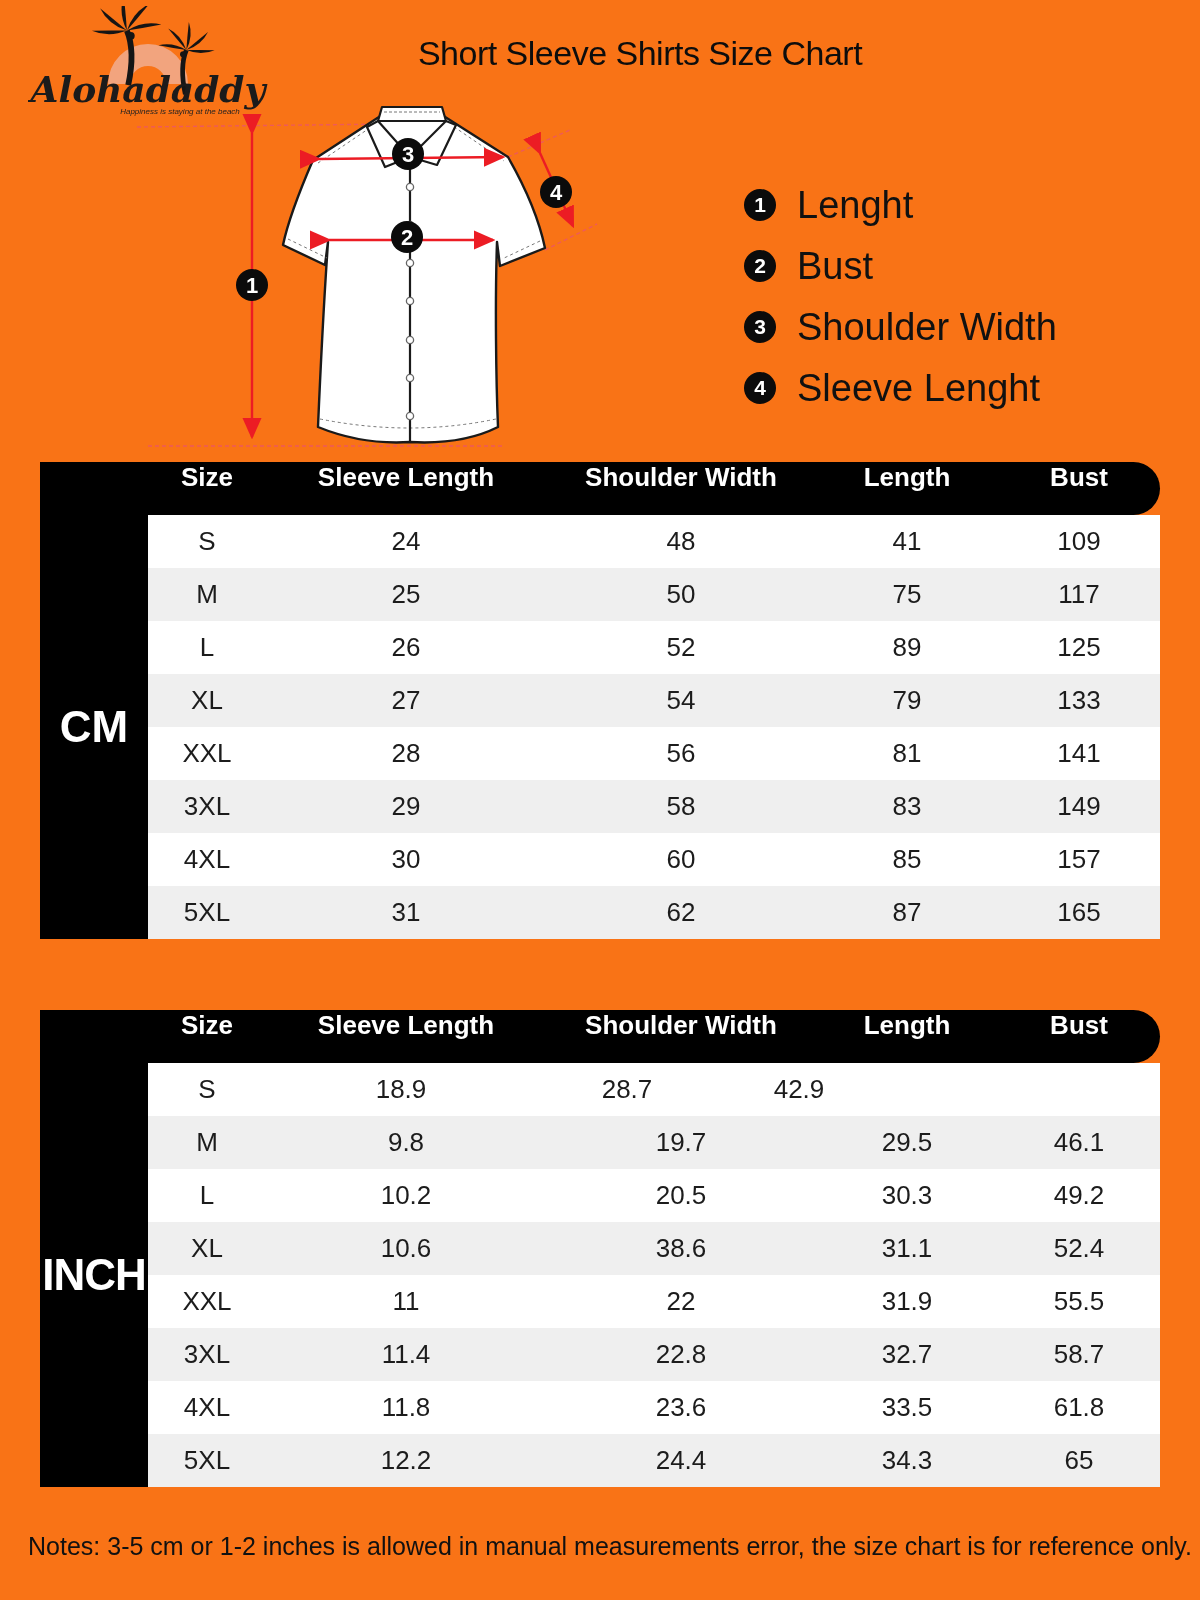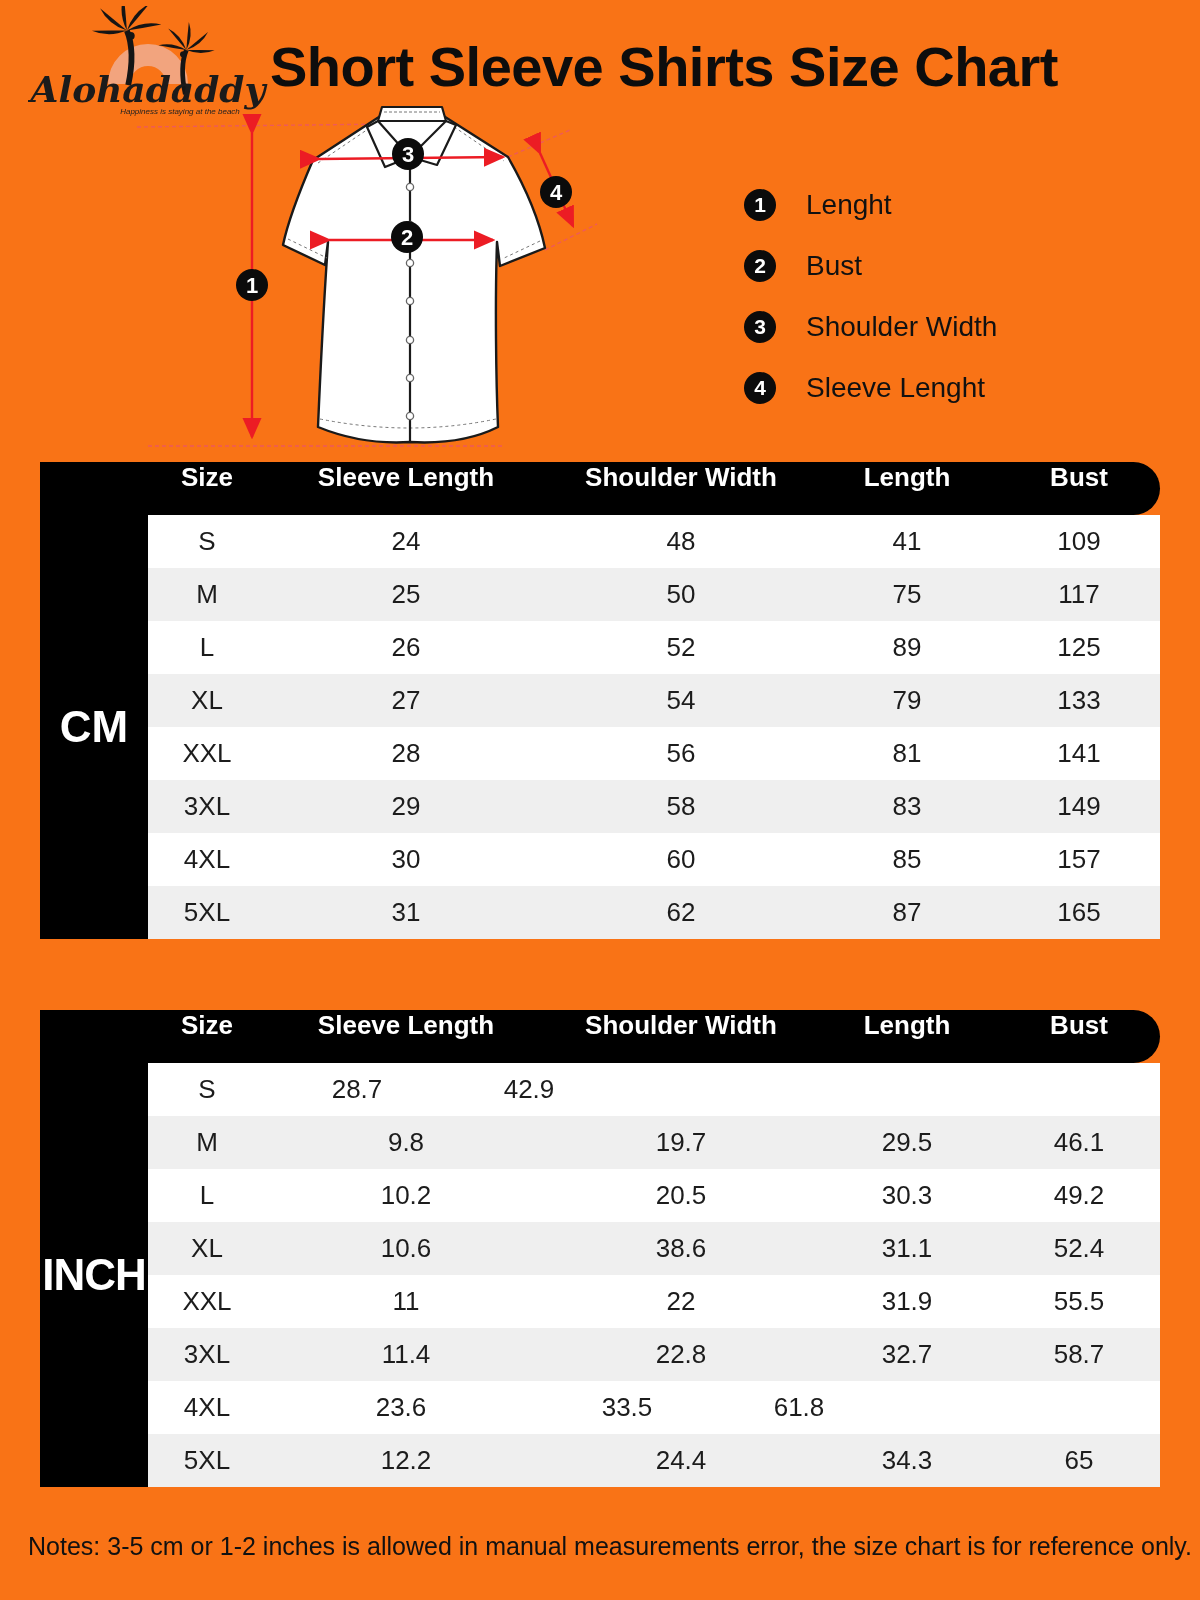--- a/index.html
+++ b/index.html
@@ -2,31 +2,31 @@
 <html><head>
 <meta charset="utf-8">
 <style>
   html,body{margin:0;padding:0;background:#fff;}
   body{width:1200px;height:1600px;font-family:"Liberation Sans",sans-serif;}
   .page{position:relative;width:1200px;height:1600px;background:#f97316;overflow:hidden;}
 
   
   .logo{position:absolute;left:28px;top:6px;width:240px;height:112px;}
   .page-title{position:absolute;left:270px;top:34px;width:740px;text-align:center;
-    font-size:56px;font-weight:bold;color:#0d0d0d;letter-spacing:-0.5px;white-space:nowrap;}
+    font-size:34px;font-weight:normal;color:#0d0d0d;letter-spacing:-0.5px;white-space:nowrap;}
 
   
   .diagram{position:absolute;left:80px;top:95px;width:560px;height:360px;}
 
   
   .legend{position:absolute;left:744px;top:189px;}
   .legend-item{display:flex;align-items:center;height:32px;margin-bottom:29px;}
   .legend-num{width:32px;height:32px;border-radius:50%;background:#0b0b0b;color:#fff;
     font-weight:bold;font-size:21px;display:flex;align-items:center;justify-content:center;flex:0 0 32px;}
-  .legend-label{font-size:28px;color:#111;margin-left:30px;white-space:nowrap;}
+  .legend-label{font-size:38px;color:#111;margin-left:21px;white-space:nowrap;}
 
   
   .size-table{position:absolute;left:40px;width:1120px;}
   #cm-table{top:462px;}
   #inch-table{top:1010px;}
   .table-header{display:flex;align-items:flex-start;height:53px;background:#000;
     border-radius:0 27px 27px 0;padding-left:108px;box-sizing:border-box;}
   .hcell{color:#fff;font-weight:bold;font-size:26px;text-align:center;}
   .table-body{display:flex;}
   .unit-cell{width:108px;background:#000;color:#fff;font-weight:bold;
@@ -247,20 +247,21 @@
         <div class="hcell c1">Sleeve Length</div>
         <div class="hcell c2">Shoulder Width</div>
         <div class="hcell c3">Length</div>
         <div class="hcell c4">Bust</div>
       </div>
     <div class="table-body">
       <div class="unit-cell">INCH</div>
       <div class="rows">
           <div class="row">
             <div class="cell c0">S</div>
+            <div class="cell c2">18.9</div>
             <div class="cell c3">28.7</div>
             <div class="cell c4">42.9</div>
           </div>
           <div class="row odd">
             <div class="cell c0">M</div>
             <div class="cell c1">9.8</div>
             <div class="cell c2">19.7</div>
             <div class="cell c3">29.5</div>
             <div class="cell c4">46.1</div>
           </div>
@@ -287,20 +288,21 @@
           </div>
           <div class="row odd">
             <div class="cell c0">3XL</div>
             <div class="cell c1">11.4</div>
             <div class="cell c2">22.8</div>
             <div class="cell c3">32.7</div>
             <div class="cell c4">58.7</div>
           </div>
           <div class="row">
             <div class="cell c0">4XL</div>
+            <div class="cell c1">11.8</div>
             <div class="cell c2">23.6</div>
             <div class="cell c3">33.5</div>
             <div class="cell c4">61.8</div>
           </div>
           <div class="row odd">
             <div class="cell c0">5XL</div>
             <div class="cell c1">12.2</div>
             <div class="cell c2">24.4</div>
             <div class="cell c3">34.3</div>
             <div class="cell c4">65</div>

